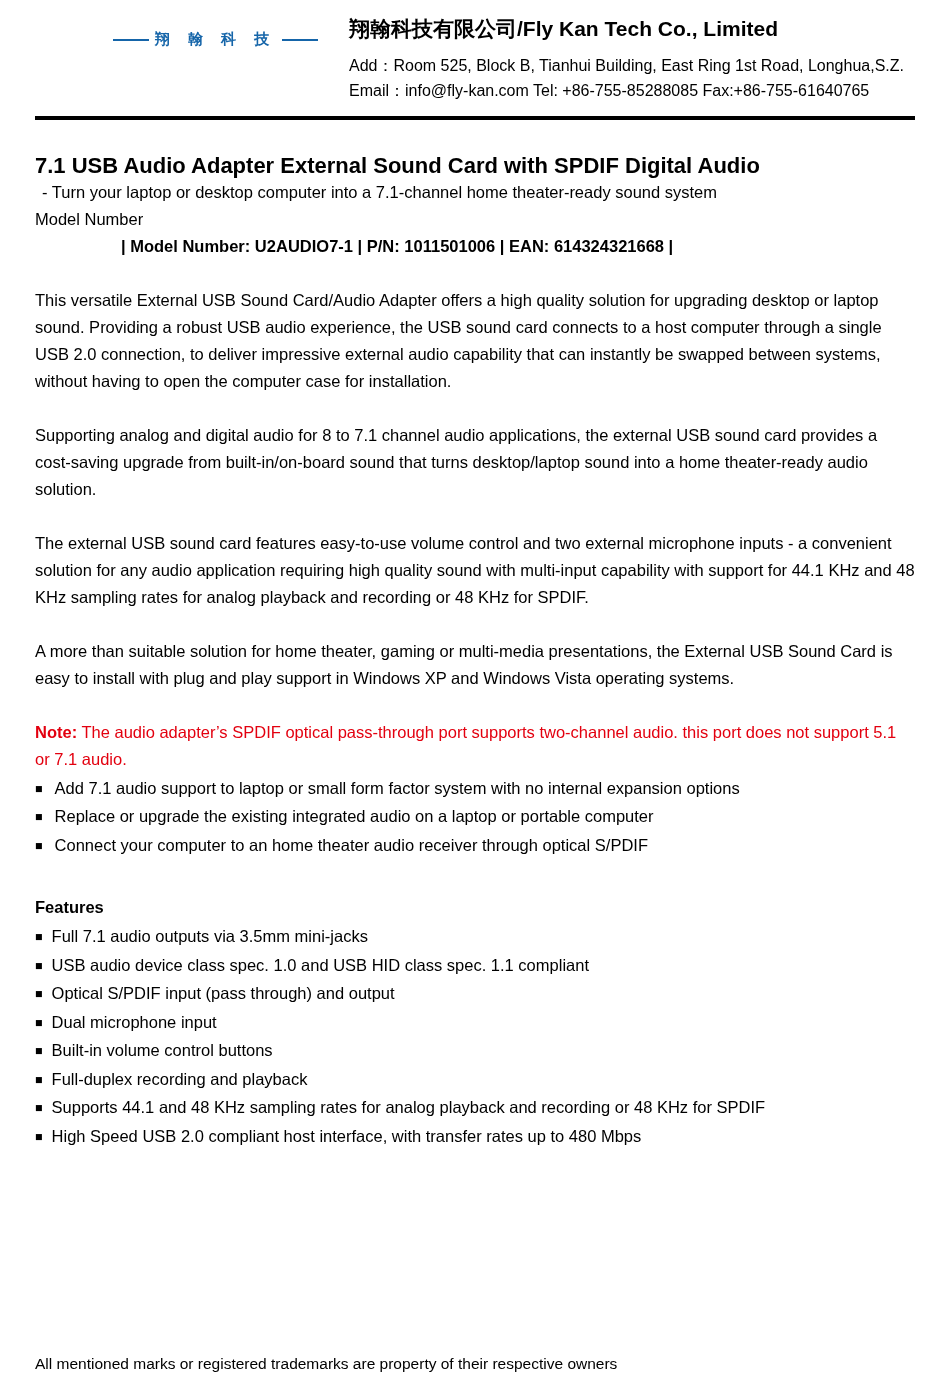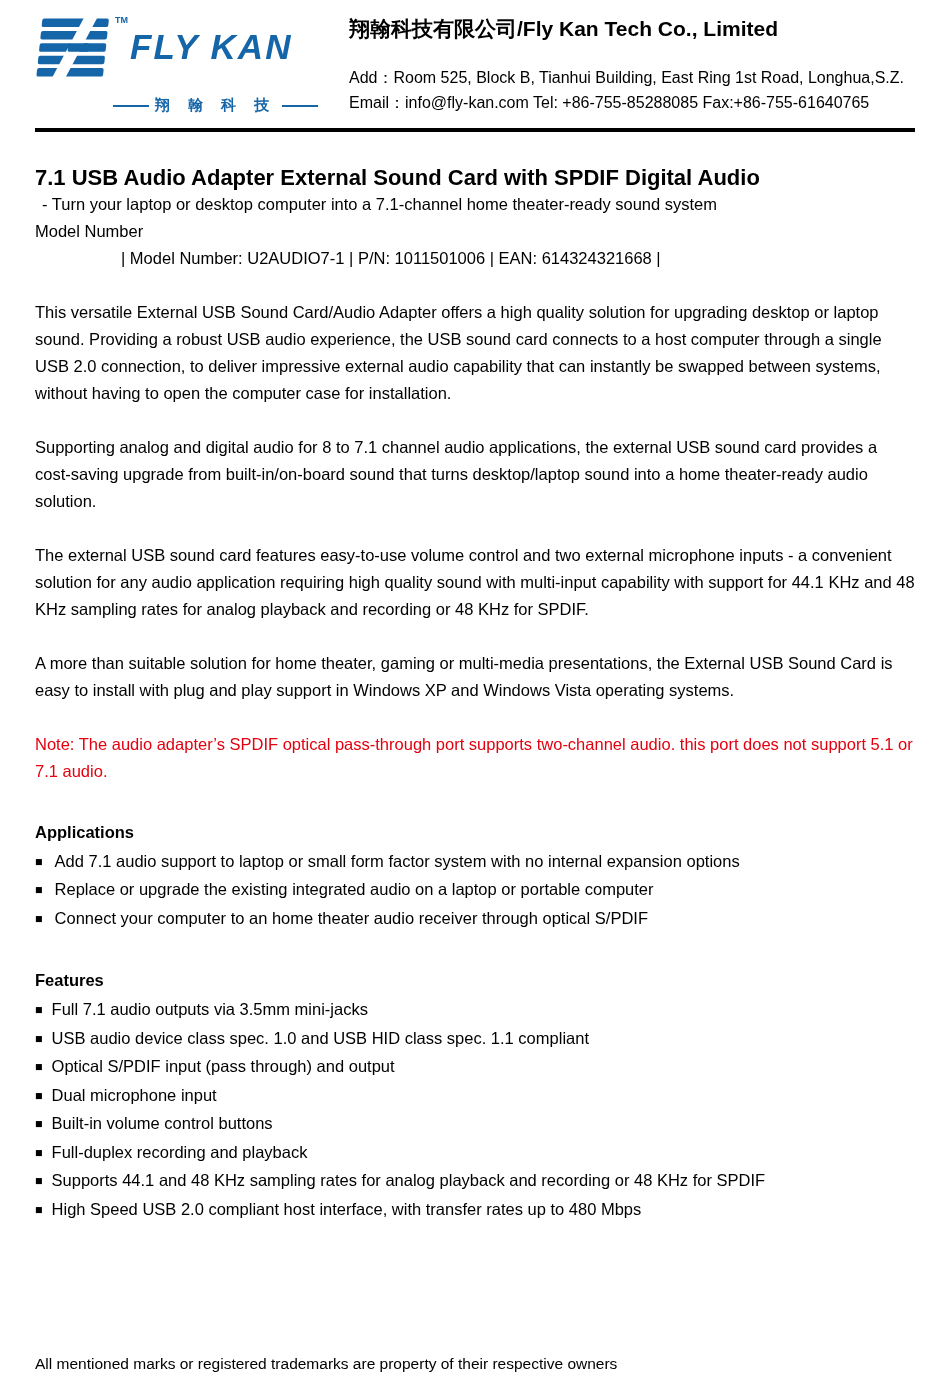--- a/index.html
+++ b/index.html
@@ -19,66 +19,51 @@
   .tm { color:var(--brand-blue,#1565a9); font-size:9px; font-weight:bold; margin:0 2px 0 2px; line-height:1; }
   .brand-text {
     color:var(--brand-blue,#1565a9); font-size:35px; font-weight:bold; font-style:italic;
     letter-spacing:2px; line-height:1.1; padding-top:12px; white-space:nowrap;
   }
   .logo-cn { display:flex; align-items:center; color:var(--brand-blue,#1565a9); margin:14px 0 0 78px; width:205px; }
   .cn-line { flex:1; height:2px; background:var(--brand-blue,#1565a9); }
   .cn-text { font-size:15px; font-weight:bold; letter-spacing:7px; padding:0 6px; white-space:nowrap; }
 
   .company { flex:1; padding:2px 0 0 14px; }
-  .company-title { font-size:21px; font-weight:bold; line-height:1.25; margin-bottom:24px; }
+  .company-title { font-size:21px; font-weight:bold; line-height:1.25; margin-bottom:12px; }
   .company-line { font-size:16px; line-height:1.55; }
 
   .rule { height:4px; background:#000; margin-top:12px; }
 
   
   .content { margin-top:32px; font-size:16.5px; line-height:27px; }
   .doc-title { font-size:22px; font-weight:bold; line-height:27px; }
   .doc-subtitle { padding-left:7px; }
-  .model-line { font-weight:normal; padding-left:86px; }
+  .model-line { font-weight:bold; padding-left:86px; }
 
   .para { margin-top:27px; }
 
   .note { margin-top:27px; color:var(--note-red,#e3000f); }
-  .note-label { font-weight:normal;text-align:right; }
+  .note-label { font-weight:bold;text-align:right; }
 
   .section-heading { font-size:16.5px; font-weight:bold; margin-top:34px; line-height:27px; }
   .bullet-list { list-style:none; margin-top:2px; }
   .bullet-item { line-height:26.5px; }
   .bullet { font-size:12.5px; margin-right:12px; position:relative; top:-1px; }
   .features .bullet { margin-right:9px; }
 
   .footer { position:absolute; left:35px; bottom:24px; font-size:15.5px; }
 </style>
 </head>
 <body>
 
 <div class="page">
 
   <header class="header">
     <div class="logo-block">
-      <div class="logo-row">
-        <svg class="logo-mark" viewBox="0 0 82 68" aria-hidden="true">
-          <g fill="#1565a9" transform="skewX(-6) translate(8,0)">
-            <rect x="0" y="2" width="70" height="9" rx="2"></rect>
-            <rect x="0" y="15" width="70" height="9" rx="2"></rect>
-            <rect x="0" y="28" width="70" height="9" rx="2"></rect>
-            <rect x="0" y="41" width="70" height="9" rx="2"></rect>
-            <rect x="0" y="54" width="70" height="9" rx="2"></rect>
-          </g>
-          <path d="M52 0 L66 0 L30 68 L16 68 Z" fill="#ffffff"></path>
-          <rect x="30" y="28" width="22" height="9" rx="2" fill="#1565a9" transform="skewX(-6) translate(8,0)"></rect>
-        </svg>
-        <span class="tm">TM</span>
-        <span class="brand-text">FLY KAN</span>
-      </div>
       <div class="logo-cn">
         <span class="cn-line"></span>
         <span class="cn-text">翔 翰 科 技</span>
         <span class="cn-line"></span>
       </div>
     </div>
     <div class="company">
       <div class="company-title">翔翰科技有限公司/Fly Kan Tech Co., Limited</div>
       <div class="company-line">Add：Room 525, Block B, Tianhui Building, East Ring 1st Road, Longhua,S.Z.</div>
       <div class="company-line">Email：info@fly-kan.com Tel: +86-755-85288085 Fax:+86-755-61640765</div>
@@ -93,21 +78,20 @@
     <div class="model-label">Model Number</div>
     <div class="model-line">| Model Number: U2AUDIO7-1 | P/N: 1011501006 | EAN: 614324321668 |</div>
 
     <p class="para">This versatile External USB Sound Card/Audio Adapter offers a high quality solution for upgrading desktop or laptop sound. Providing a robust USB audio experience, the USB sound card connects to a host computer through a single USB 2.0 connection, to deliver impressive external audio capability that can instantly be swapped between systems, without having to open the computer case for installation.</p>
     <p class="para">Supporting analog and digital audio for 8 to 7.1 channel audio applications, the external USB sound card provides a cost-saving upgrade from built-in/on-board sound that turns desktop/laptop sound into a home theater-ready audio solution.</p>
     <p class="para">The external USB sound card features easy-to-use volume control and two external microphone inputs - a convenient solution for any audio application requiring high quality sound with multi-input capability with support for 44.1 KHz and 48 KHz sampling rates for analog playback and recording or 48 KHz for SPDIF.</p>
     <p class="para">A more than suitable solution for home theater, gaming or multi-media presentations, the External USB Sound Card is easy to install with plug and play support in Windows XP and Windows Vista operating systems.</p>
 
     <p class="note"><span class="note-label">Note:</span><span> The audio adapter’s SPDIF optical pass-through port supports two-channel audio. this port does not support 5.1 or 7.1 audio.</span></p>
 
-    <h2 class="section-heading">Applications</h2>
     <ul class="bullet-list apps">
       <li class="bullet-item"><span class="bullet">■</span><span class="bullet-text">Add 7.1 audio support to laptop or small form factor system with no internal expansion options</span></li>
       <li class="bullet-item"><span class="bullet">■</span><span class="bullet-text">Replace or upgrade the existing integrated audio on a laptop or portable computer</span></li>
       <li class="bullet-item"><span class="bullet">■</span><span class="bullet-text">Connect your computer to an home theater audio receiver through optical S/PDIF</span></li>
     </ul>
 
     <h2 class="section-heading">Features</h2>
     <ul class="bullet-list features">
       <li class="bullet-item"><span class="bullet">■</span><span class="bullet-text">Full 7.1 audio outputs via 3.5mm mini-jacks</span></li>
       <li class="bullet-item"><span class="bullet">■</span><span class="bullet-text">USB audio device class spec. 1.0 and USB HID class spec. 1.1 compliant</span></li>

